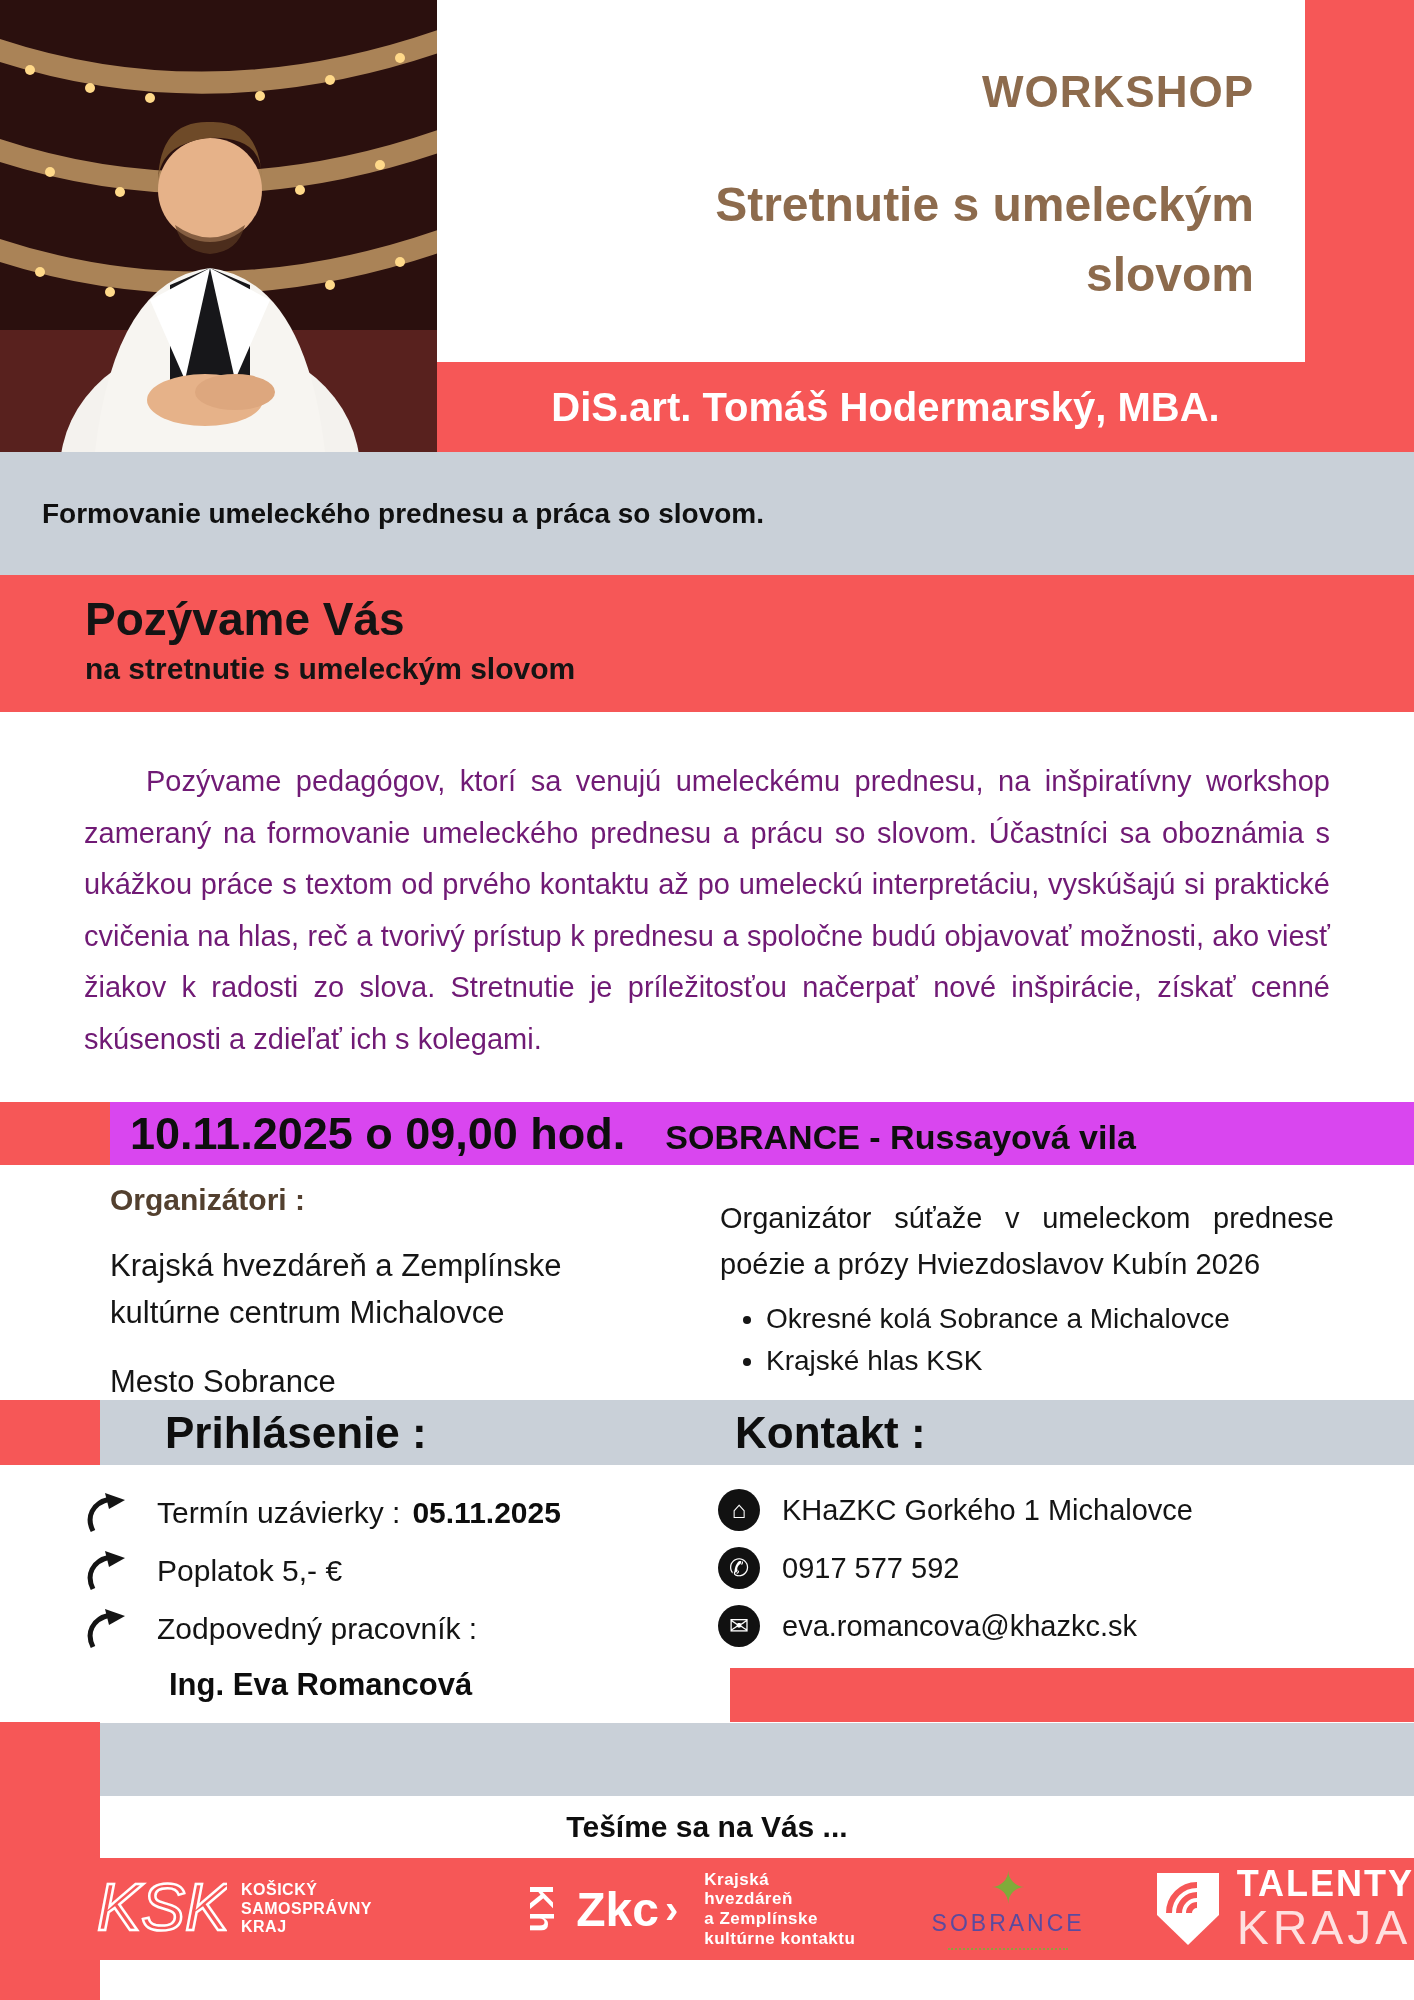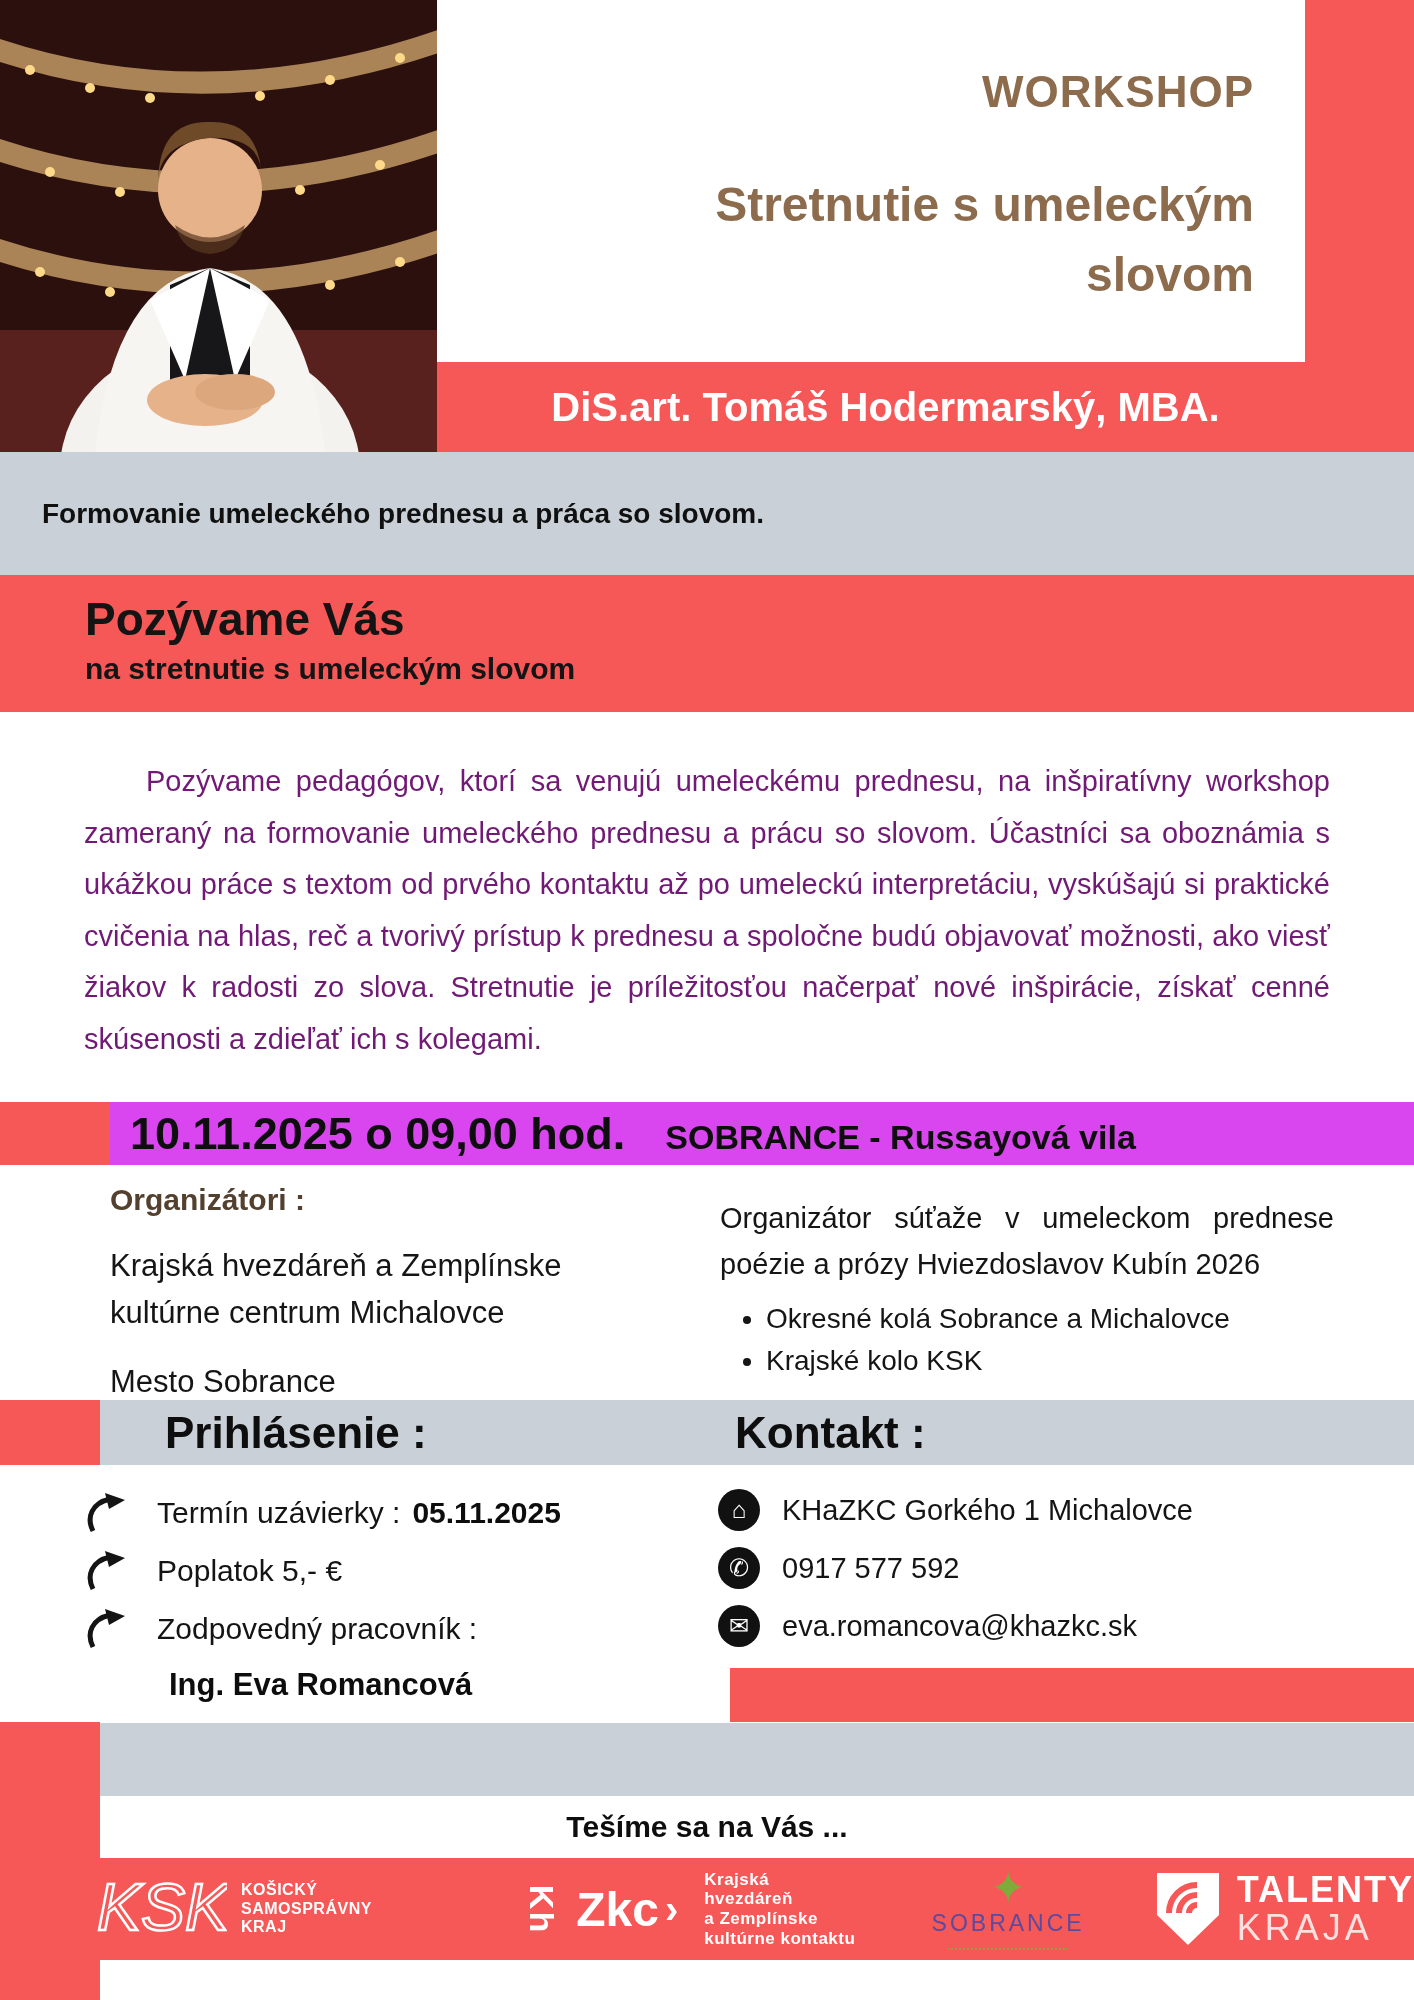--- a/index.html
+++ b/index.html
@@ -83,21 +83,21 @@
   .zkc-chev{font-size:40px;font-weight:bold;color:#fff;margin-left:6px;}
   .zkc-caption{margin-left:26px;}
   .zkc-caption .cap-line{font-size:17px;}
   .sobrance{margin-left:75px;display:flex;flex-direction:column;align-items:center;}
   .sob-star{font-size:44px;color:#7fab3a;line-height:.9;}
   .sob-name{font-size:23px;color:#5b4a9e;letter-spacing:3px;margin-top:2px;}
   .sob-tag{width:120px;height:8px;margin-top:3px;border-bottom:2px dotted rgba(127,171,58,.85);}
   .talenty{margin-left:70px;display:flex;align-items:center;}
   .talenty-text{margin-left:16px;}
   .talenty-1{font-size:36px;font-weight:bold;color:#fff;letter-spacing:2px;line-height:1.05;}
-  .talenty-2{font-size:36px;color:rgba(255,255,255,.82);letter-spacing:4px;line-height:1.05;}
+  .talenty-2{font-size:48px;color:rgba(255,255,255,.82);letter-spacing:4px;line-height:1.05;}
 </style>
 </head>
 <body>
 
 <div class="poster">
 
   <div class="hero">
     <div class="photo">
       <svg width="437" height="452" viewBox="0 0 437 452">
         <rect width="437" height="452" fill="#2b100e"></rect>
@@ -177,21 +177,21 @@
   <div class="organizers">
     <div class="org-left">
       <p class="org-label">Organizátori :</p>
       <p class="org-name">Krajská hvezdáreň a Zemplínske kultúrne centrum Michalovce</p>
       <p class="org-name2">Mesto Sobrance</p>
     </div>
     <div class="org-right">
       <p>Organizátor súťaže v umeleckom prednese poézie a prózy Hviezdoslavov Kubín 2026</p>
       <ul>
         <li>Okresné kolá Sobrance a Michalovce</li>
-        <li>Krajské kolo KSK</li>
+        <li>Krajské hlas KSK</li>
       </ul>
     </div>
   </div>
 
   <div class="band-sections">
     <div class="red-block"></div>
     <span class="sec-prihlasenie">Prihlásenie :</span>
     <span class="sec-kontakt">Kontakt :</span>
   </div>
 

